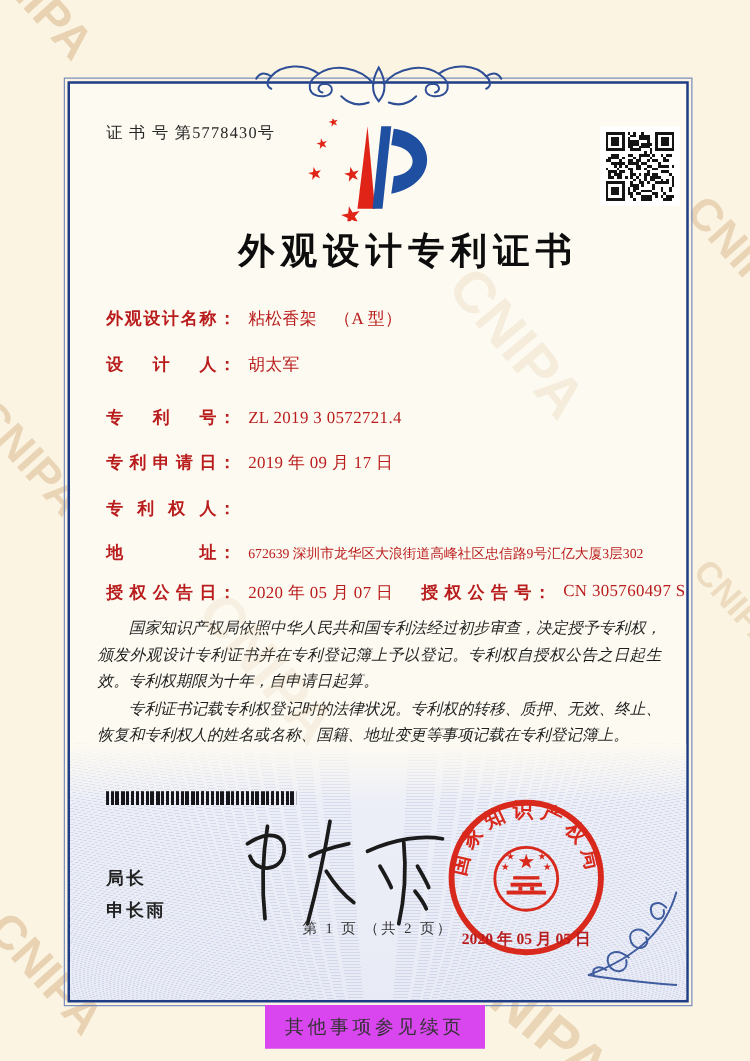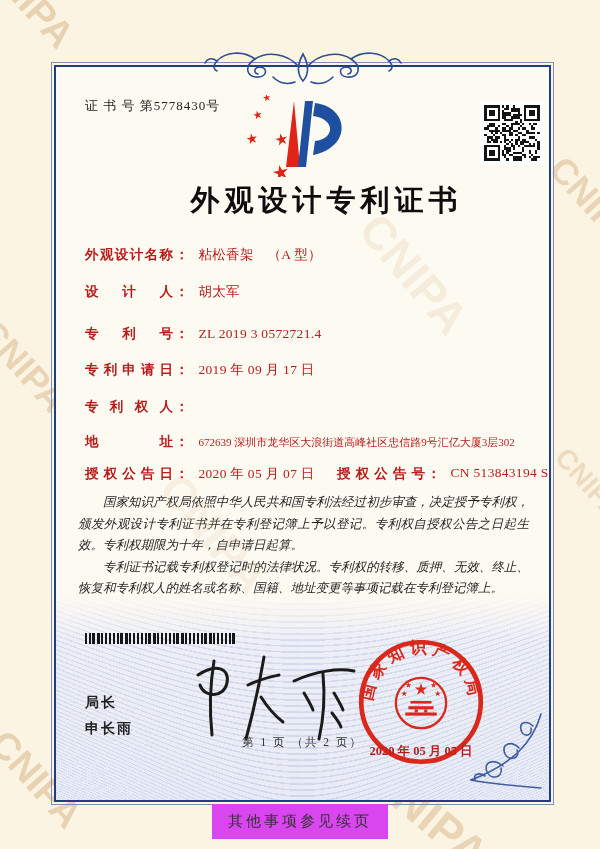--- a/index.html
+++ b/index.html
@@ -406,21 +406,21 @@
         <span class="fcolon">：</span>
       <span class="fval fval-sm">672639 深圳市龙华区大浪街道高峰社区忠信路9号汇亿大厦3层302</span>
     </div>
     <div class="frow r7">
       <span class="flabel">授权公告日</span>
         <span class="fcolon">：</span>
       <span class="fval">2020 年 05 月 07 日</span>
       <span class="pair2">
         <span class="flabel">授权公告号</span>
           <span class="fcolon">：</span>
-        <span class="fval">CN 513843194 S</span>
+        <span class="fval">CN 305760497 S</span>
       </span>
     </div>
 
     <div class="bodytext">
       <p>国家知识产权局依照中华人民共和国专利法经过初步审查，决定授予专利权，颁发外观设计专利证书并在专利登记簿上予以登记。专利权自授权公告之日起生效。专利权期限为十年，自申请日起算。</p>
       <p>专利证书记载专利权登记时的法律状况。专利权的转移、质押、无效、终止、恢复和专利权人的姓名或名称、国籍、地址变更等事项记载在专利登记簿上。</p>
     </div>
 
     <div class="barcode"></div>
 

